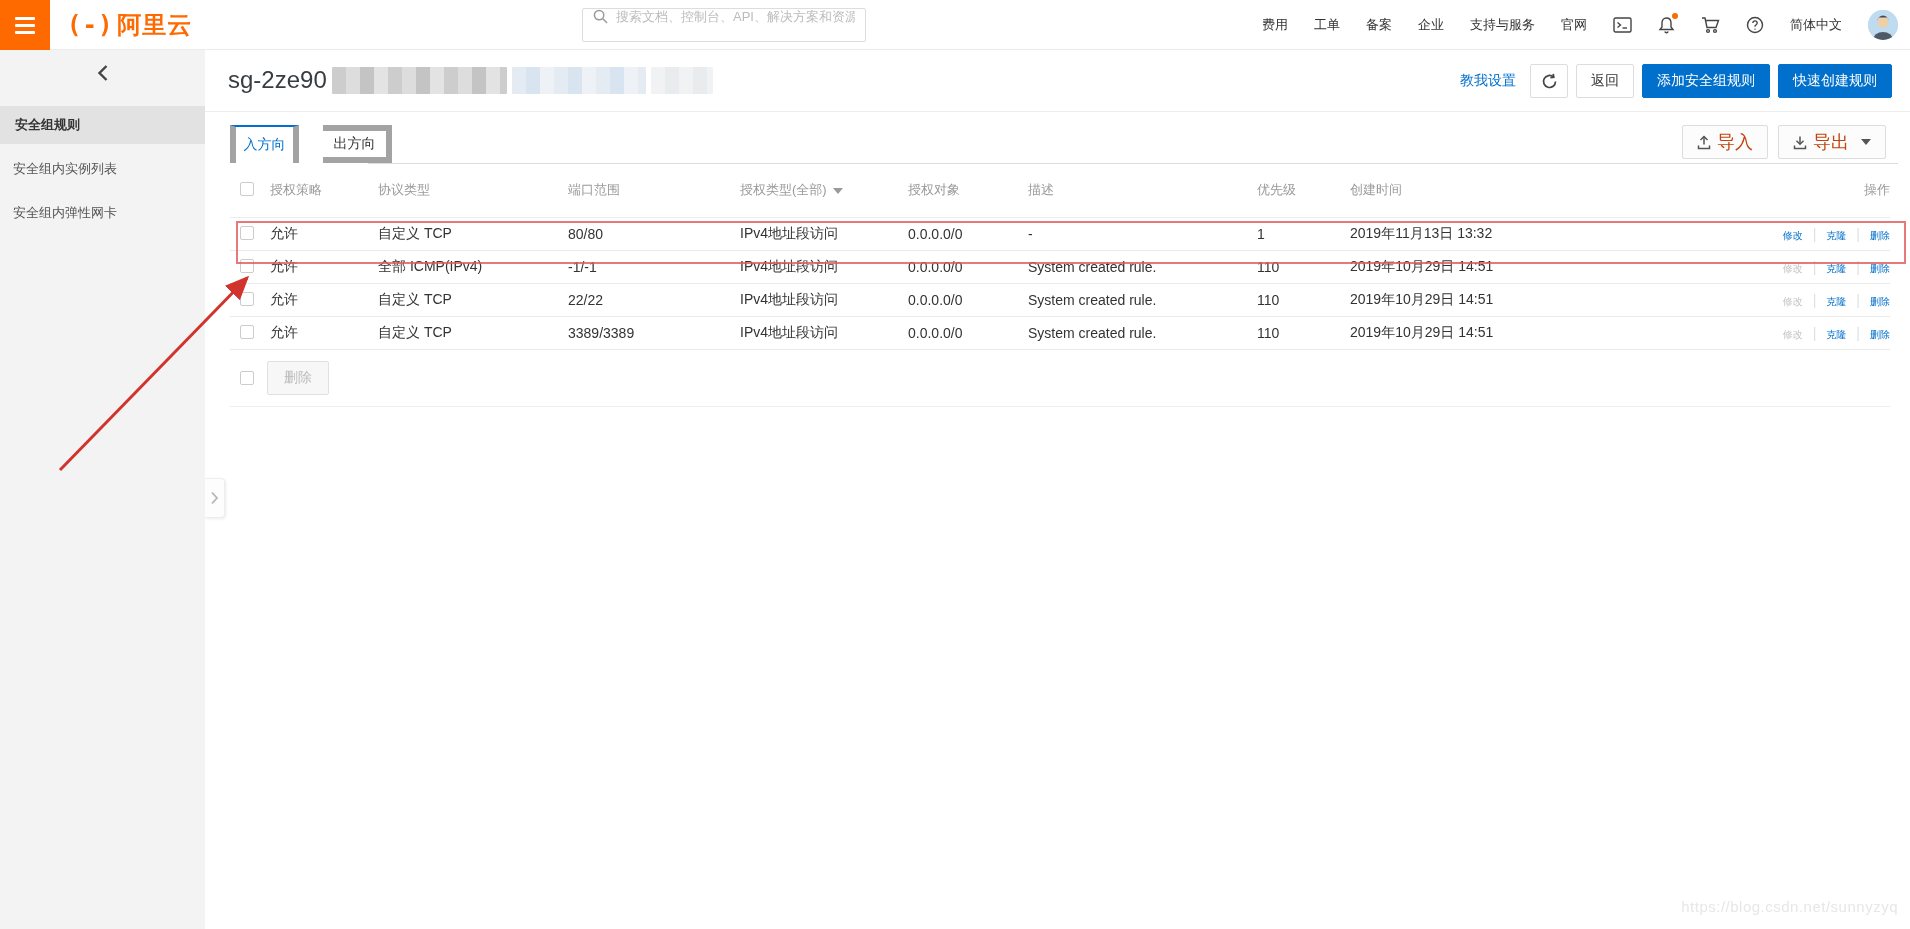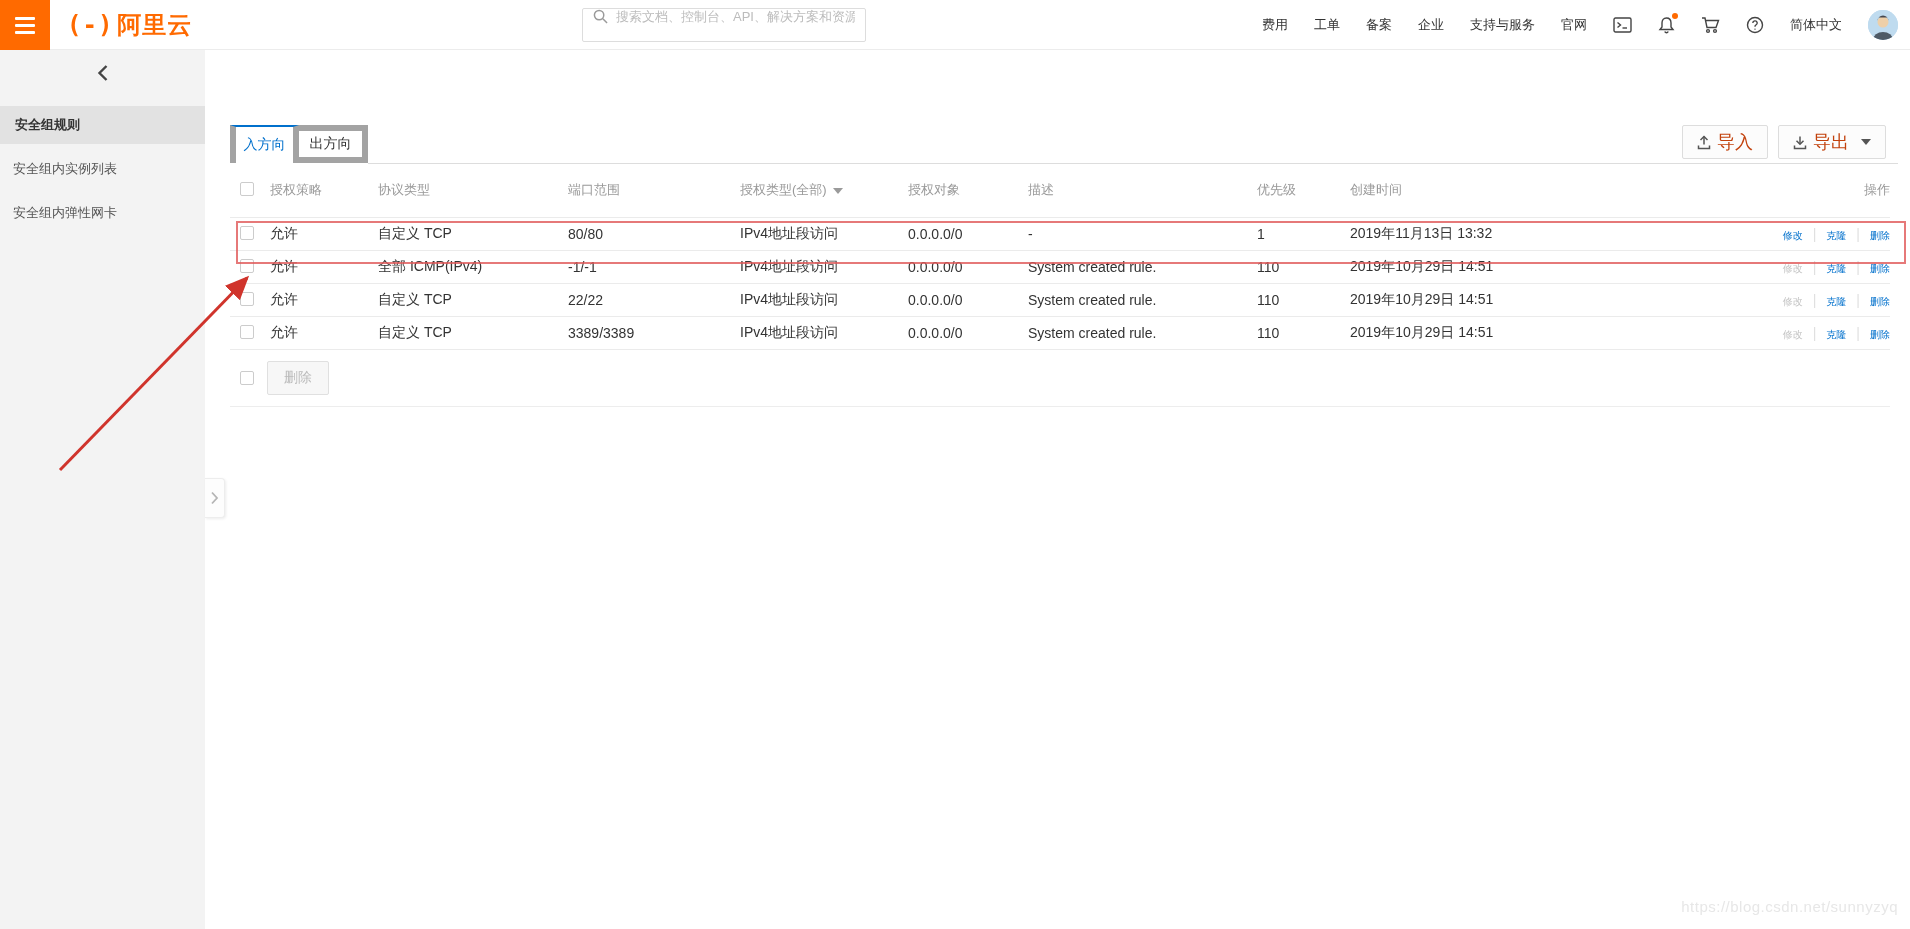--- a/index.html
+++ b/index.html
@@ -61,21 +61,21 @@
   .header-actions { position:absolute; right:18px; top:14px; display:flex; align-items:center; gap:8px; }
   .link-blue { color:#0070CC; font-size:14px; cursor:pointer; text-decoration:none; white-space:nowrap; }
   .btn { height:34px; border:1px solid #ddd; background:#fff; color:#333; font-size:14px;
     font-family:inherit; cursor:pointer; border-radius:2px; padding:0 14px;
     display:inline-flex; align-items:center; justify-content:center; gap:6px; }
   .btn.icon-only { width:38px; padding:0; color:#444; }
   .btn.primary { background:#0070CC; border-color:#0070CC; color:#fff; }
   .header-actions .link-blue { margin-right:6px; }
   
   .tab-row { position:absolute; left:0; top:75px; width:100%; height:39px; }
-  .tabs { position:absolute; left:25px; top:0; display:flex; height:38px; }
+  .tabs { position:absolute; left:25px; top:0; display:flex; height:38px;gap:24px; }
   .tab { width:69px; height:38px; display:flex; align-items:center; justify-content:center;
     font-size:14px; color:#333; cursor:pointer; border:6px solid #a3a3a3; background:#fff; }
   .tab.active { color:#0070CC; border-top:2px solid #0070CC; border-bottom:none; z-index:2; }
   .tab + .tab { border-left:none; }
   .tab-underline { position:absolute; left:163px; right:12px; bottom:0; height:1px; background:#ddd; }
   .io-btns { position:absolute; right:24px; top:0; display:flex; gap:10px; }
   .io-btns .btn { background:#fcfcfc; font-size:18px; color:#c2410c;justify-content:center; }
   
   .rules-table { position:absolute; left:25px; top:113px; right:20px; }
   .tgrid { display:grid;
@@ -189,20 +189,40 @@
   </div>
 </aside>
 <div class="panel-handle">
   <svg width="9" height="14" viewBox="0 0 9 14" fill="none" stroke="#b5b5b5" stroke-width="1.8">
       <polyline points="2,1.5 7,7 2,12.5"></polyline>
     </svg>
 </div>
 
 <main class="main">
 
+  <div class="page-header">
+    <div class="page-title">
+      <span>sg-2ze90</span>
+      <span class="mosaic m1"></span>
+      <span class="mosaic m2"></span>
+      <span class="mosaic m3"></span>
+    </div>
+    <div class="header-actions">
+      <a class="link-blue">教我设置</a>
+      <button class="btn icon-only">
+        <svg width="17" height="17" viewBox="0 0 17 17" fill="none" stroke="#444" stroke-width="1.7">
+          <path d="M14.5 8.5 a6 6 0 1 1 -2 -4.5"></path>
+          <polyline points="12.2,0.8 12.8,4.2 9.4,4.6" fill="none"></polyline>
+        </svg>
+      </button>
+      <button class="btn">返回</button>
+      <button class="btn primary">添加安全组规则</button>
+      <button class="btn primary">快速创建规则</button>
+    </div>
+  </div>
 
   <div class="tab-row">
     <div class="tab-underline"></div>
     <div class="tabs">
       <div class="tab active">入方向</div>
       <div class="tab">出方向</div>
     </div>
     <div class="io-btns">
       <button class="btn">
         <svg width="14" height="15" viewBox="0 0 14 15" fill="none" stroke="#555" stroke-width="1.5">

